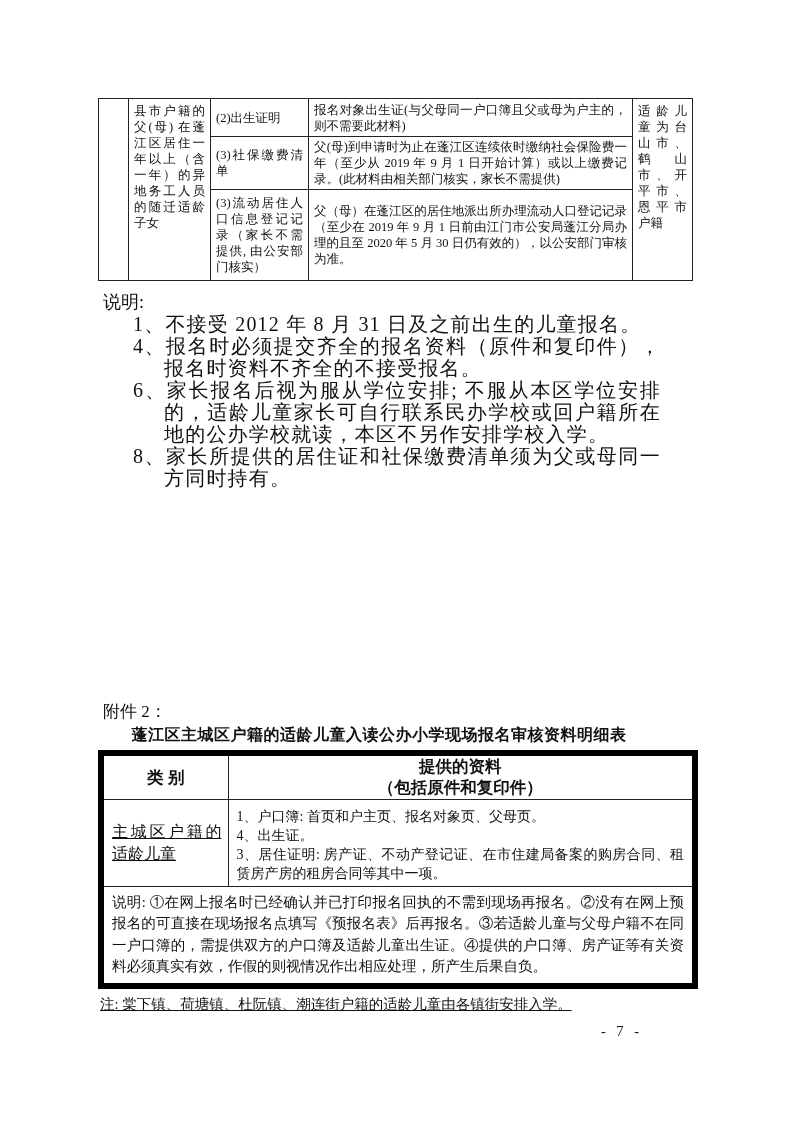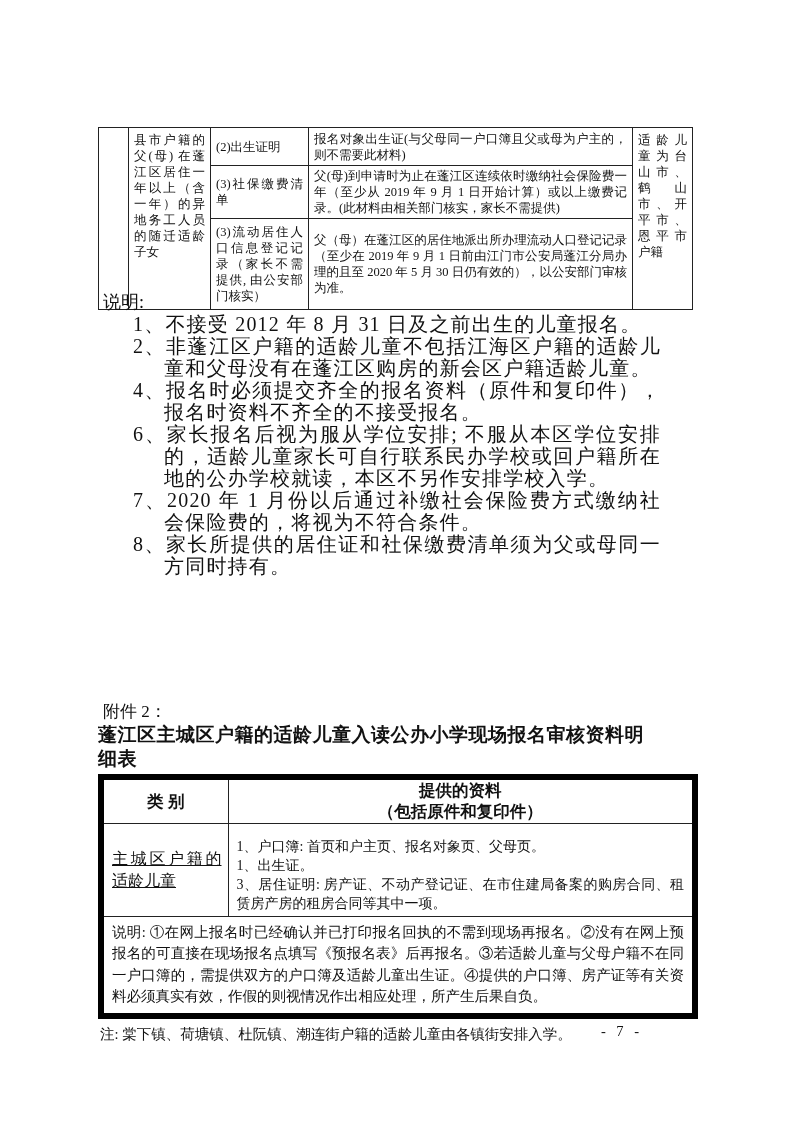--- a/index.html
+++ b/index.html
@@ -8,63 +8,63 @@
     width: 793px; height: 1123px; position: relative;
     font-family: "Liberation Serif", "DejaVu Serif", serif;
     color: #111; overflow: hidden;
   }
   .hei { font-family: "Liberation Sans", "DejaVu Sans", sans-serif; font-weight: bold; }
 
   table { border-collapse: collapse; table-layout: fixed; }
   td { border: 1px solid #222; }
 
   
-  #table1 { position: absolute; left: 98px; top: 127px; width: 594px; border-radius: 32px; }
+  #table1 { position: absolute; left: 98px; top: 98px; width: 594px; border-radius: 32px; }
   #table1 td {
     font-size: 12.5px; line-height: 16px; padding: 2px 5px;
     vertical-align: middle; text-align: justify; text-justify: inter-ideograph;
     word-break: break-all;
   }
   #table1 .c2, #table1 .c5 { vertical-align: top; padding-top: 4px; }
 
   
   #notes { position: absolute; left: 103px; top: 291px; width: 562px; }
   #notes .notes-heading { font-size: 18px; line-height: 22px; }
   #notes ol { list-style: none; margin-left: 30px; width: 528px; }
   #notes li {
     font-size: 20px; line-height: 22px; letter-spacing: 1.2px;
     text-align: justify; text-justify: inter-ideograph;
     padding-left: 31px; text-indent: -31px; word-break: break-all;
   }
 
   
   #attachment { position: absolute; left: 98px; top: 701px; width: 562px; }
   .att-label { font-size: 17px; line-height: 22px; margin-left: 5px; }
-  .att-title { font-size: 19px; line-height: 24px; letter-spacing: 0.5px; }
+  .att-title { font-size: 16px; line-height: 24px; text-align: center; letter-spacing: 0.5px; }
 
   #table2 { width: 594px; margin-top: 3px; border: 6px solid #000000; }
   #table2 .th-cat, #table2 .th-mat {
     font-size: 16.5px; line-height: 21px; text-align: center;
     vertical-align: middle; height: 46px;
   }
   #table2 .td-cat {
     font-size: 16px; line-height: 22px; vertical-align: middle;
     padding: 2px 6px 2px 8px; height: 76px; text-align: justify; text-justify: inter-ideograph; text-decoration: underline;
   }
-  #table2 .td-mat { padding: 13px 8px 3px 8px; vertical-align: middle; height: 76px; }
+  #table2 .td-mat { padding: 7px 8px 3px 8px; vertical-align: middle; height: 76px; }
   #table2 .td-mat div {
     font-size: 14px; line-height: 19px; text-align: justify;
     text-justify: inter-ideograph; word-break: break-all;
   }
   #table2 .td-note {
     font-size: 14.5px; line-height: 21.5px; padding: 5px 8px;
     text-align: justify; text-justify: inter-ideograph; word-break: break-all; height: 92px;
     vertical-align: middle;
   }
-  .footnote { font-size: 14.5px; line-height: 19px; margin-top: 6px; margin-left: 2px; }
+  .footnote { font-size: 14.5px; line-height: 19px; margin-top: 6px; margin-left: 2px; text-decoration: underline; }
 
   
   #page-number {
     position: absolute; left: 560px; top: 1023px; width: 120px;
     text-align: center; font-size: 14.5px; word-spacing: 7px;
   }
 </style>
 </head>
 <body>
 
@@ -92,24 +92,22 @@
     <td class="c3">(3)流动居住人口信息登记记录（家长不需提供, 由公安部门核实）</td>
     <td class="c4">父（母）在蓬江区的居住地派出所办理流动人口登记记录（至少在 2019 年 9 月 1 日前由江门市公安局蓬江分局办理的且至 2020 年 5 月 30 日仍有效的），以公安部门审核为准。</td>
   </tr>
 </tbody>
   </table>
 
 <div id="notes">
   <div class="notes-heading">说明:</div>
   <ol>
     <li>1、不接受 2012 年 8 月 31 日及之前出生的儿童报名。</li>
-    <li>2、非蓬江区户籍的适龄儿童不包括江海区户籍的适龄儿童和父母没有在蓬江区购房的新会区户籍适龄儿童。</li>
     <li>4、报名时必须提交齐全的报名资料（原件和复印件），报名时资料不齐全的不接受报名。</li>
     <li>6、家长报名后视为服从学位安排; 不服从本区学位安排的，适龄儿童家长可自行联系民办学校或回户籍所在地的公办学校就读，本区不另作安排学校入学。</li>
-    <li>7、2020 年 1 月份以后通过补缴社会保险费方式缴纳社会保险费的，将视为不符合条件。</li>
     <li>8、家长所提供的居住证和社保缴费清单须为父或母同一方同时持有。</li>
   </ol>
 </div>
 
 <div id="attachment">
   <div class="att-label">附件 2：</div>
   <div class="att-title hei">蓬江区主城区户籍的适龄儿童入读公办小学现场报名审核资料明细表</div>
 
   <table id="table2">
     <colgroup>
@@ -121,21 +119,21 @@
       <td class="th-cat hei">类 别</td>
       <td class="th-mat">
         <div class="hei">提供的资料</div>
         <div class="hei">（包括原件和复印件）</div>
       </td>
     </tr>
     <tr>
       <td class="td-cat">主城区户籍的适龄儿童</td>
       <td class="td-mat">
         <div>1、户口簿: 首页和户主页、报名对象页、父母页。</div>
-        <div>1、出生证。</div>
+        <div>4、出生证。</div>
         <div>3、居住证明: 房产证、不动产登记证、在市住建局备案的购房合同、租赁房产房的租房合同等其中一项。</div>
       </td>
     </tr>
     <tr>
       <td class="td-note" colspan="2">说明: ①在网上报名时已经确认并已打印报名回执的不需到现场再报名。②没有在网上预报名的可直接在现场报名点填写《预报名表》后再报名。③若适龄儿童与父母户籍不在同一户口簿的，需提供双方的户口簿及适龄儿童出生证。④提供的户口簿、房产证等有关资料必须真实有效，作假的则视情况作出相应处理，所产生后果自负。</td>
     </tr>
   </tbody>
     </table>
 
   <div class="footnote">注: 棠下镇、荷塘镇、杜阮镇、潮连街户籍的适龄儿童由各镇街安排入学。</div>

